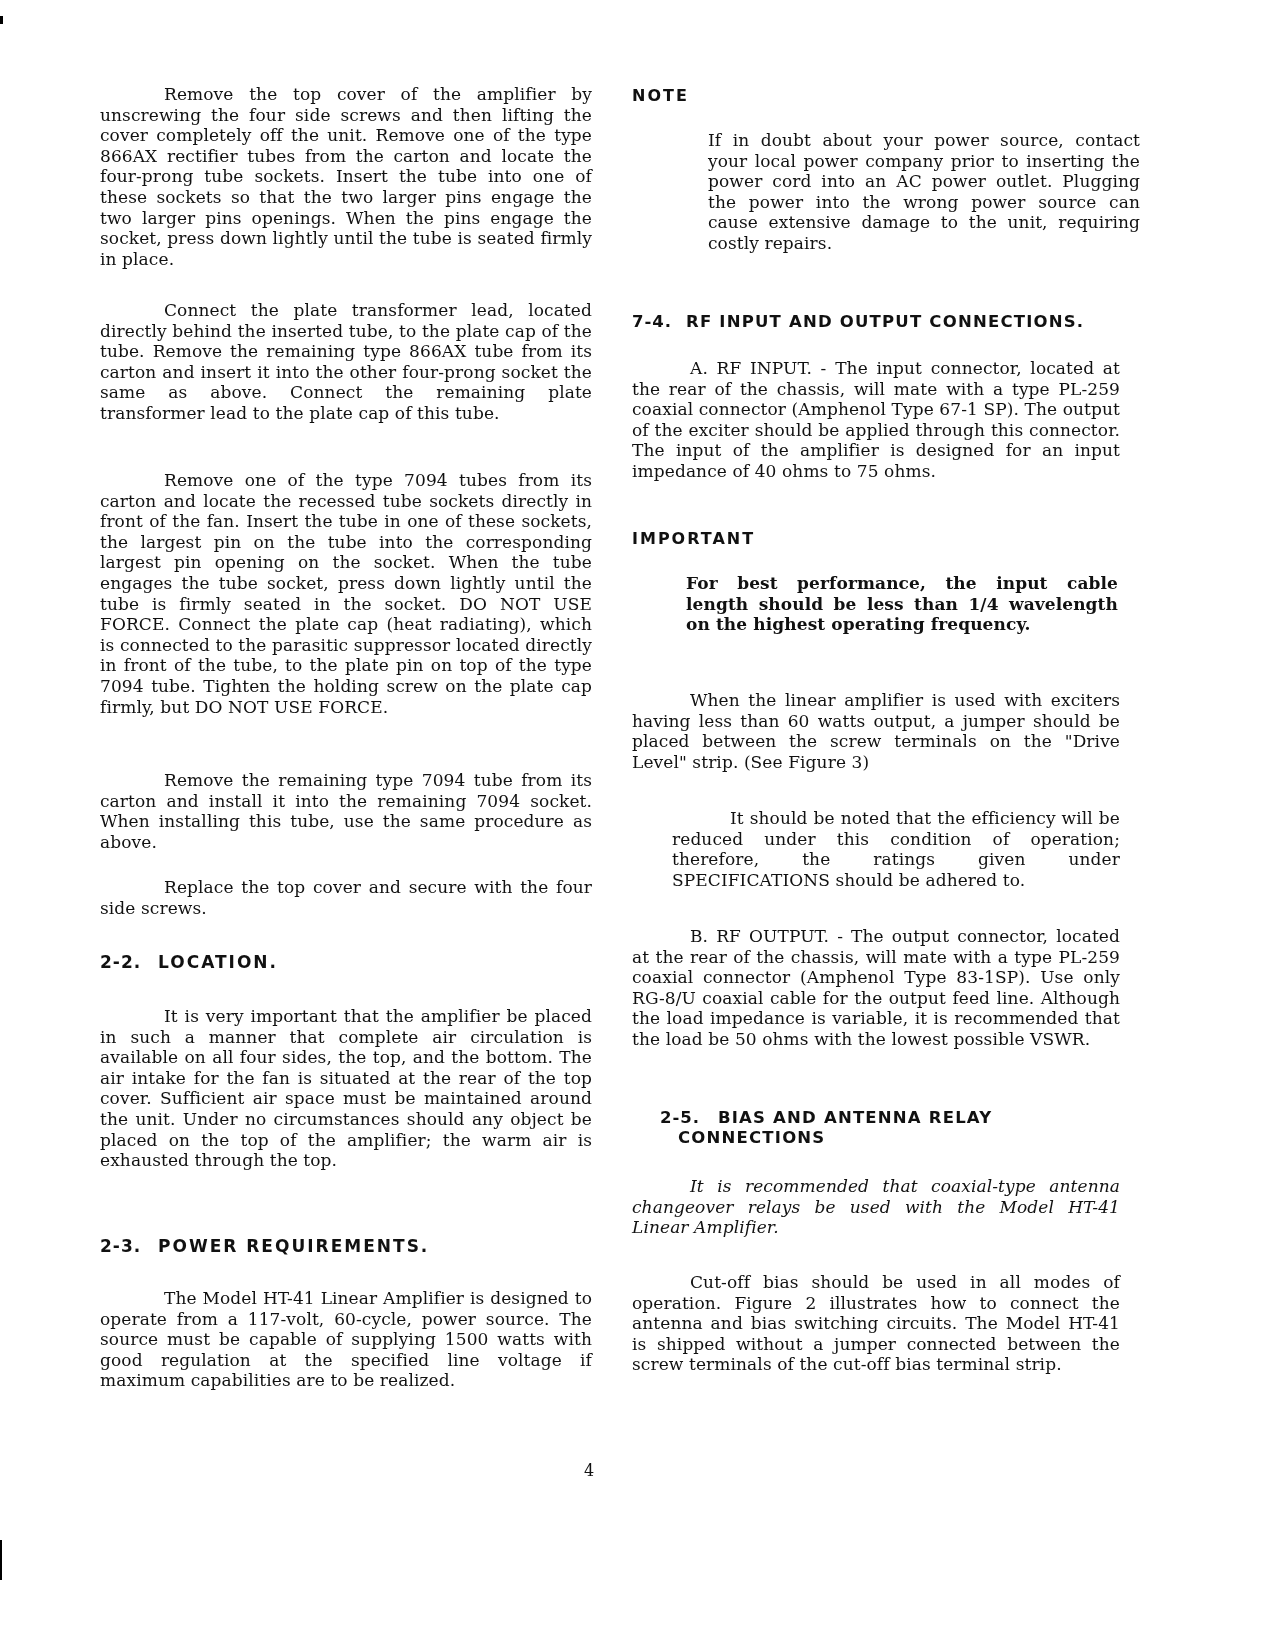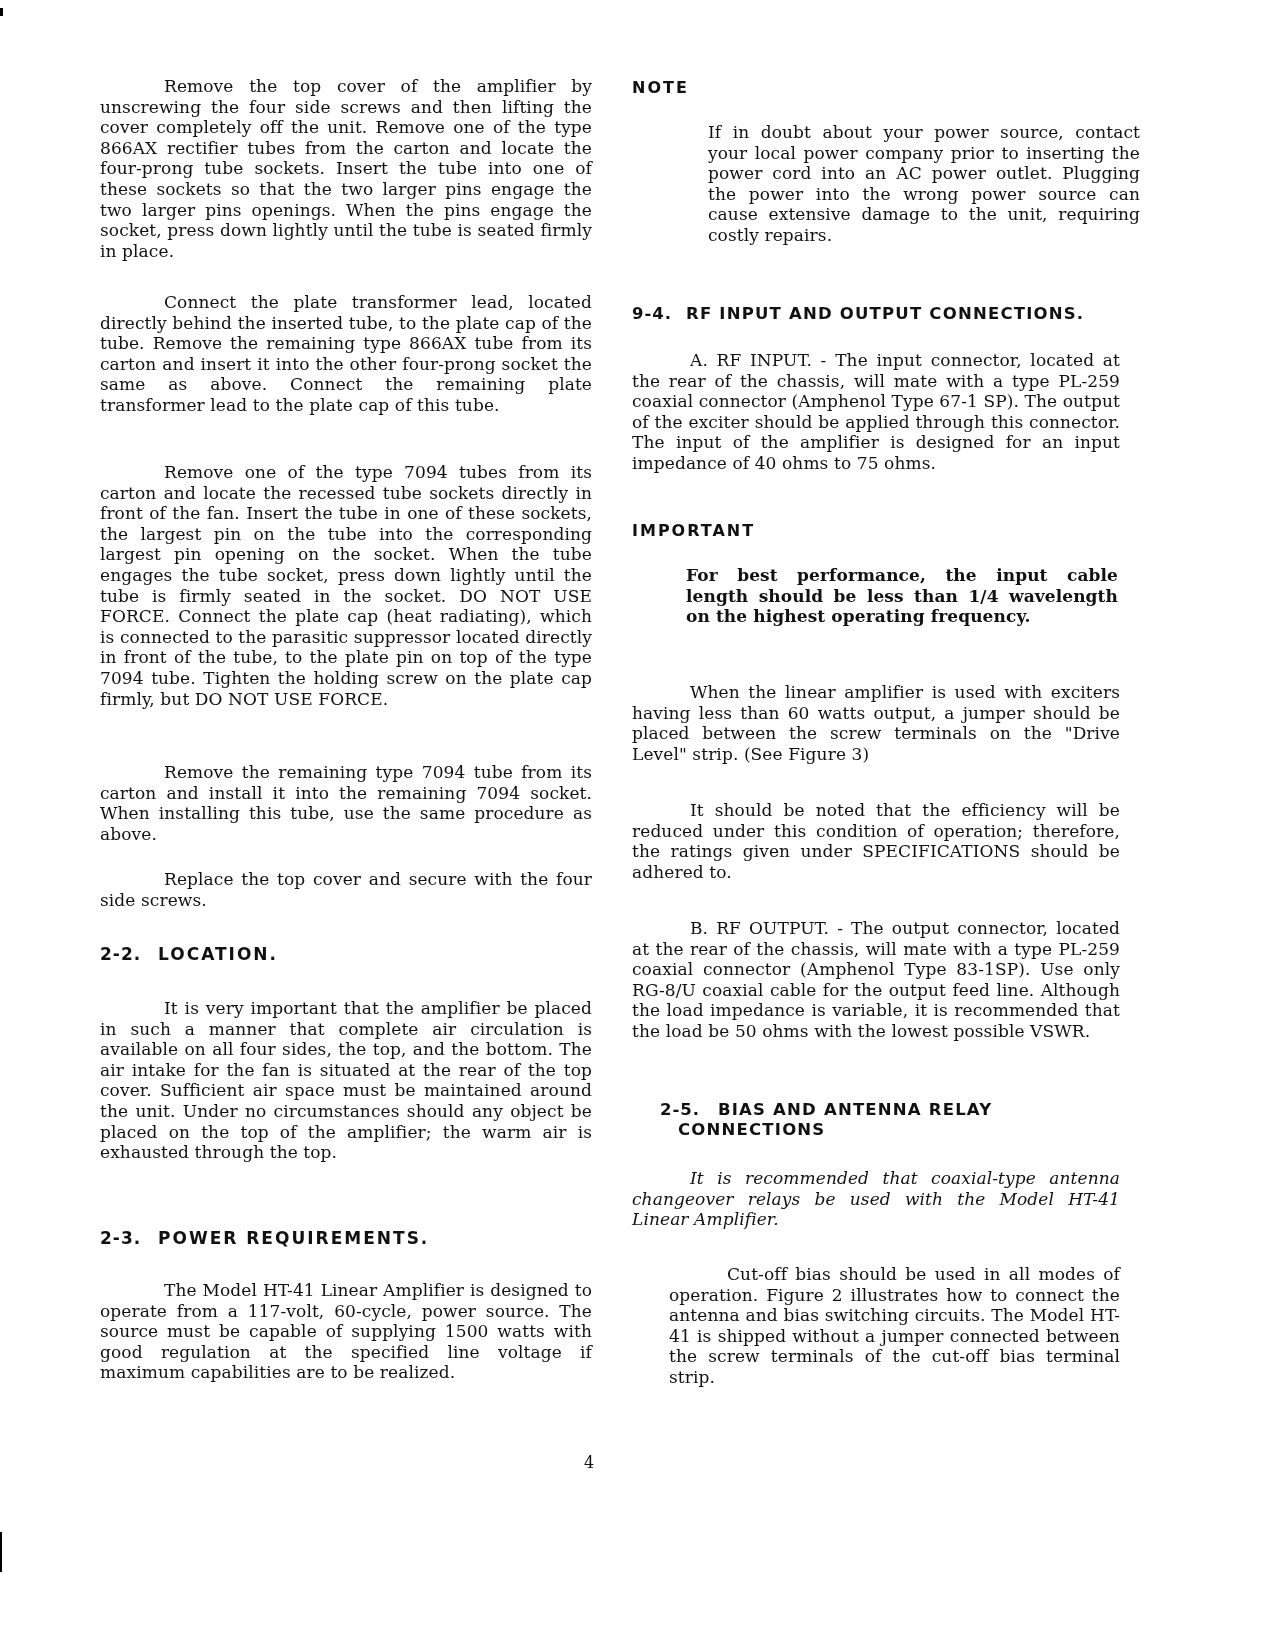--- a/index.html
+++ b/index.html
@@ -1,17 +1,17 @@
 <!DOCTYPE html>
 <html><head>
 <meta charset="utf-8">
 <style>
   html, body { margin: 0; padding: 0; background: #ffffff; }
   body { width: 1275px; height: 1650px; position: relative; overflow: hidden; color: #111; }
-  .page { position: absolute; left: 0; top: 8px; width: 1275px; height: 1258px; }
+  .page { position: absolute; left: 0; top: 16px; width: 1275px; height: 1258px; }
   .col { position: absolute; top: 64px; }
   .col-left { left: 100px; width: 492px; }
   .col-right { left: 632px; width: 488px; }
   p {
     font-family: "DejaVu Serif", "Liberation Serif", serif;
     font-size: 17px;
     line-height: 20.6px;
     margin: 0;
     text-align: justify;
     letter-spacing: 0.1px;
@@ -84,47 +84,47 @@
     </div>
   </div>
 
   <div class="col col-right">
     <div class="centered-title" style="top:6px;">NOTE</div>
     <div class="inset" style="top:50px;margin-left:22px;">
       <p>If in doubt about your power source, contact your local power company prior to inserting the power cord into an AC power outlet. Plugging the power into the wrong power source can cause extensive damage to the unit, requiring costly repairs.</p>
     </div>
 
     <div class="heading" style="top:232px;left:0;letter-spacing:1.2px;font-size:16.5px;">
-      <span class="num" style="width:54px;">9-4.</span><span>RF INPUT AND OUTPUT CONNECTIONS.</span>
+      <span class="num" style="width:54px;">7-4.</span><span>RF INPUT AND OUTPUT CONNECTIONS.</span>
     </div>
     <div class="block" style="top:278px;">
       <p class="indent" style="text-indent:58px;">A. RF INPUT. - The input connector, located at the rear of the chassis, will mate with a type PL-259 coaxial connector (Amphenol Type 67-1 SP). The output of the exciter should be applied through this connector. The input of the amplifier is designed for an input impedance of 40 ohms to 75 ohms.</p>
     </div>
 
     <div class="centered-title" style="top:449px;">IMPORTANT</div>
     <div class="inset" style="top:493px;font-weight:bold;">
       <p>For best performance, the input cable length should be less than 1/4 wavelength on the highest operating frequency.</p>
     </div>
 
     <div class="block" style="top:610px;">
       <p class="indent" style="text-indent:58px;">When the linear amplifier is used with exciters having less than 60 watts output, a jumper should be placed between the screw terminals on the "Drive Level" strip. (See Figure 3)</p>
     </div>
     <div class="block" style="top:728px;">
-      <p class="indent" style="text-indent:58px;">It should be noted that the efficiency will be reduced under this condition of operation; therefore, the ratings given under SPECIFICATIONS should be adhered to.</p>
+      <p class="indent" style="text-indent:58px;margin-left:40px;">It should be noted that the efficiency will be reduced under this condition of operation; therefore, the ratings given under SPECIFICATIONS should be adhered to.</p>
     </div>
     <div class="block" style="top:846px;">
       <p class="indent" style="text-indent:58px;">B. RF OUTPUT. - The output connector, located at the rear of the chassis, will mate with a type PL-259 coaxial connector (Amphenol Type 83-1SP). Use only RG-8/U coaxial cable for the output feed line. Although the load impedance is variable, it is recommended that the load be 50 ohms with the lowest possible VSWR.</p>
     </div>
 
     <div class="heading" style="top:1028px;left:-12px;letter-spacing:1.2px;font-size:16.5px;line-height:20px;">
       <div><span class="num" style="width:58px;margin-left:40px;">2-5.</span><span>BIAS AND ANTENNA RELAY</span></div>
       <div style="padding-left:58px;">CONNECTIONS</div>
     </div>
     <div class="block" style="top:1096px;font-style:italic;">
       <p class="indent" style="text-indent:58px;">It is recommended that coaxial-type antenna changeover relays be used with the Model HT-41 Linear Amplifier.</p>
     </div>
-    <div class="block" style="top:1192px;margin-left:37px;">
+    <div class="block" style="top:1192px;">
       <p class="indent" style="text-indent:58px;">Cut-off bias should be used in all modes of operation. Figure 2 illustrates how to connect the antenna and bias switching circuits. The Model HT-41 is shipped without a jumper connected between the screw terminals of the cut-off bias terminal strip.</p>
     </div>
   </div>
 
   <div class="page-number">4</div>
 </div>
 
 </body></html>

